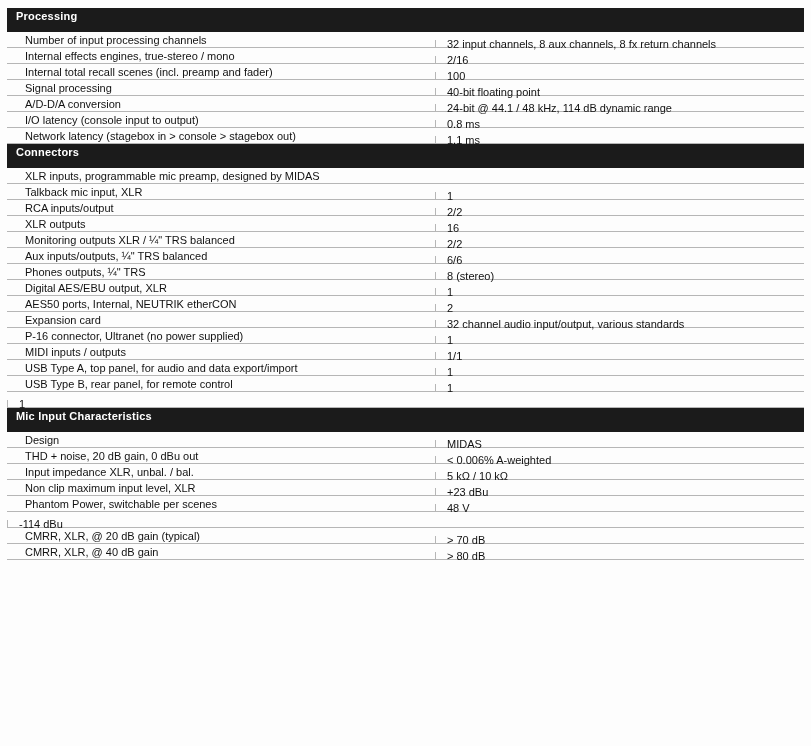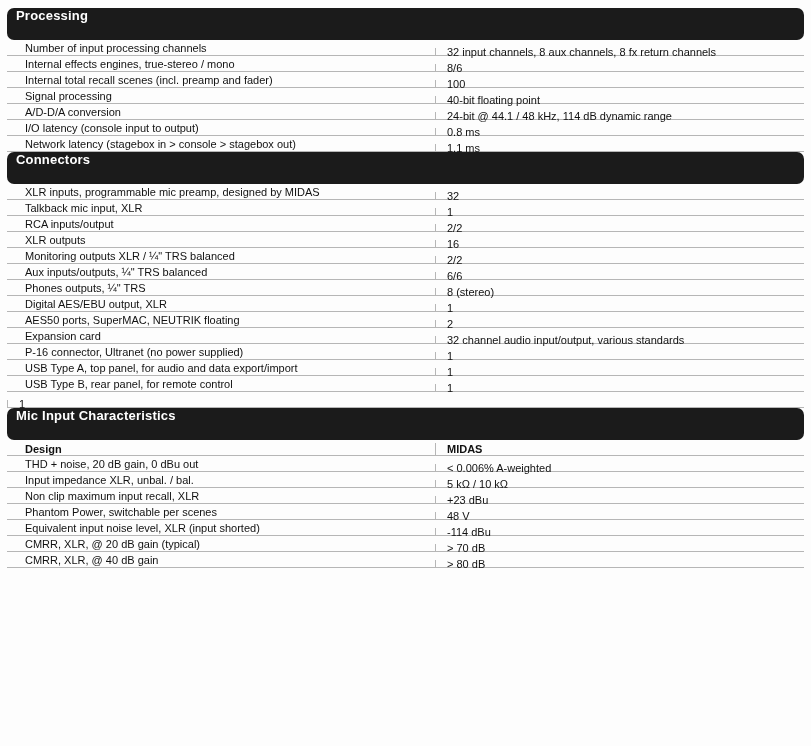--- a/index.html
+++ b/index.html
@@ -9,25 +9,25 @@
     width: 811px;
     height: 746px;
     background: #fdfdfd;
     padding: 8px 7px 6px 7px;
     overflow: hidden;
   }
   .section-header {
     background: #1b1b1b;
     color: #ffffff;
     font-weight: bold;
-    font-size: 13px;
-    height: 32px;
+    font-size: 11px;
+    height: 24px;
     line-height: 16px;
     padding: 0 9px;
-    border-radius: 7px;
+    border-radius: 0;
     letter-spacing: 0.2px;
   }
   .spec-row {
     display: flex;
     align-items: stretch;
     height: 16px;
     border-bottom: 1px solid #b6b6b6;
     font-size: 11px;
   }
   .spec-row .label {
@@ -37,35 +37,35 @@
     align-items: center;
   }
   .spec-row .value {
     flex: 1;
     padding-left: 11px;
     border-left: 1px solid #b6b6b6;
     display: flex;
     align-items: center;
     margin-top: 8px;
   }
-  .spec-row.bold-row { font-weight: bold; align-items: flex-end; }
+  .spec-row.bold-row { font-weight: normal; }
 </style>
 </head>
 <body>
 
 <div class="page">
   <div id="sections">
       <div class="section-header">Processing</div>
       <div class="spec-row">
         <div class="label">Number of input processing channels</div>
         <div class="value">32 input channels, 8 aux channels, 8 fx return channels</div>
       </div>
       <div class="spec-row">
         <div class="label">Internal effects engines, true-stereo / mono</div>
-        <div class="value">8/6</div>
+        <div class="value">2/16</div>
       </div>
       <div class="spec-row">
         <div class="label">Internal total recall scenes (incl. preamp and fader)</div>
         <div class="value">100</div>
       </div>
       <div class="spec-row">
         <div class="label">Signal processing</div>
         <div class="value">40-bit floating point</div>
       </div>
       <div class="spec-row">
@@ -76,21 +76,20 @@
         <div class="label">I/O latency (console input to output)</div>
         <div class="value">0.8 ms</div>
       </div>
       <div class="spec-row">
         <div class="label">Network latency (stagebox in &gt; console &gt; stagebox out)</div>
         <div class="value">1.1 ms</div>
       </div>
       <div class="section-header">Connectors</div>
       <div class="spec-row">
         <div class="label">XLR inputs, programmable mic preamp, designed by MIDAS</div>
-        <div class="value">32</div>
       </div>
       <div class="spec-row">
         <div class="label">Talkback mic input, XLR</div>
         <div class="value">1</div>
       </div>
       <div class="spec-row">
         <div class="label">RCA inputs/output</div>
         <div class="value">2/2</div>
       </div>
       <div class="spec-row">
@@ -107,30 +106,34 @@
       </div>
       <div class="spec-row">
         <div class="label">Phones outputs, ¼" TRS</div>
         <div class="value">8 (stereo)</div>
       </div>
       <div class="spec-row">
         <div class="label">Digital AES/EBU output, XLR</div>
         <div class="value">1</div>
       </div>
       <div class="spec-row">
-        <div class="label">AES50 ports, SuperMAC, NEUTRIK floating</div>
+        <div class="label">AES50 ports, Internal, NEUTRIK etherCON</div>
         <div class="value">2</div>
       </div>
       <div class="spec-row">
         <div class="label">Expansion card</div>
         <div class="value">32 channel audio input/output, various standards</div>
       </div>
       <div class="spec-row">
         <div class="label">P-16 connector, Ultranet (no power supplied)</div>
         <div class="value">1</div>
+      </div>
+      <div class="spec-row">
+        <div class="label">MIDI inputs / outputs</div>
+        <div class="value">1/1</div>
       </div>
       <div class="spec-row">
         <div class="label">USB Type A, top panel, for audio and data export/import</div>
         <div class="value">1</div>
       </div>
       <div class="spec-row">
         <div class="label">USB Type B, rear panel, for remote control</div>
         <div class="value">1</div>
       </div>
       <div class="spec-row">
@@ -143,29 +146,28 @@
       </div>
       <div class="spec-row">
         <div class="label">THD + noise, 20 dB gain, 0 dBu out</div>
         <div class="value">&lt; 0.006% A-weighted</div>
       </div>
       <div class="spec-row">
         <div class="label">Input impedance XLR, unbal. / bal.</div>
         <div class="value">5 kΩ / 10 kΩ</div>
       </div>
       <div class="spec-row">
-        <div class="label">Non clip maximum input recall, XLR</div>
+        <div class="label">Non clip maximum input level, XLR</div>
         <div class="value">+23 dBu</div>
       </div>
       <div class="spec-row">
         <div class="label">Phantom Power, switchable per scenes</div>
         <div class="value">48 V</div>
       </div>
       <div class="spec-row">
-        <div class="label">Equivalent input noise level, XLR (input shorted)</div>
         <div class="value">-114 dBu</div>
       </div>
       <div class="spec-row">
         <div class="label">CMRR, XLR, @ 20 dB gain (typical)</div>
         <div class="value">&gt; 70 dB</div>
       </div>
       <div class="spec-row">
         <div class="label">CMRR, XLR, @ 40 dB gain</div>
         <div class="value">&gt; 80 dB</div>
       </div>

